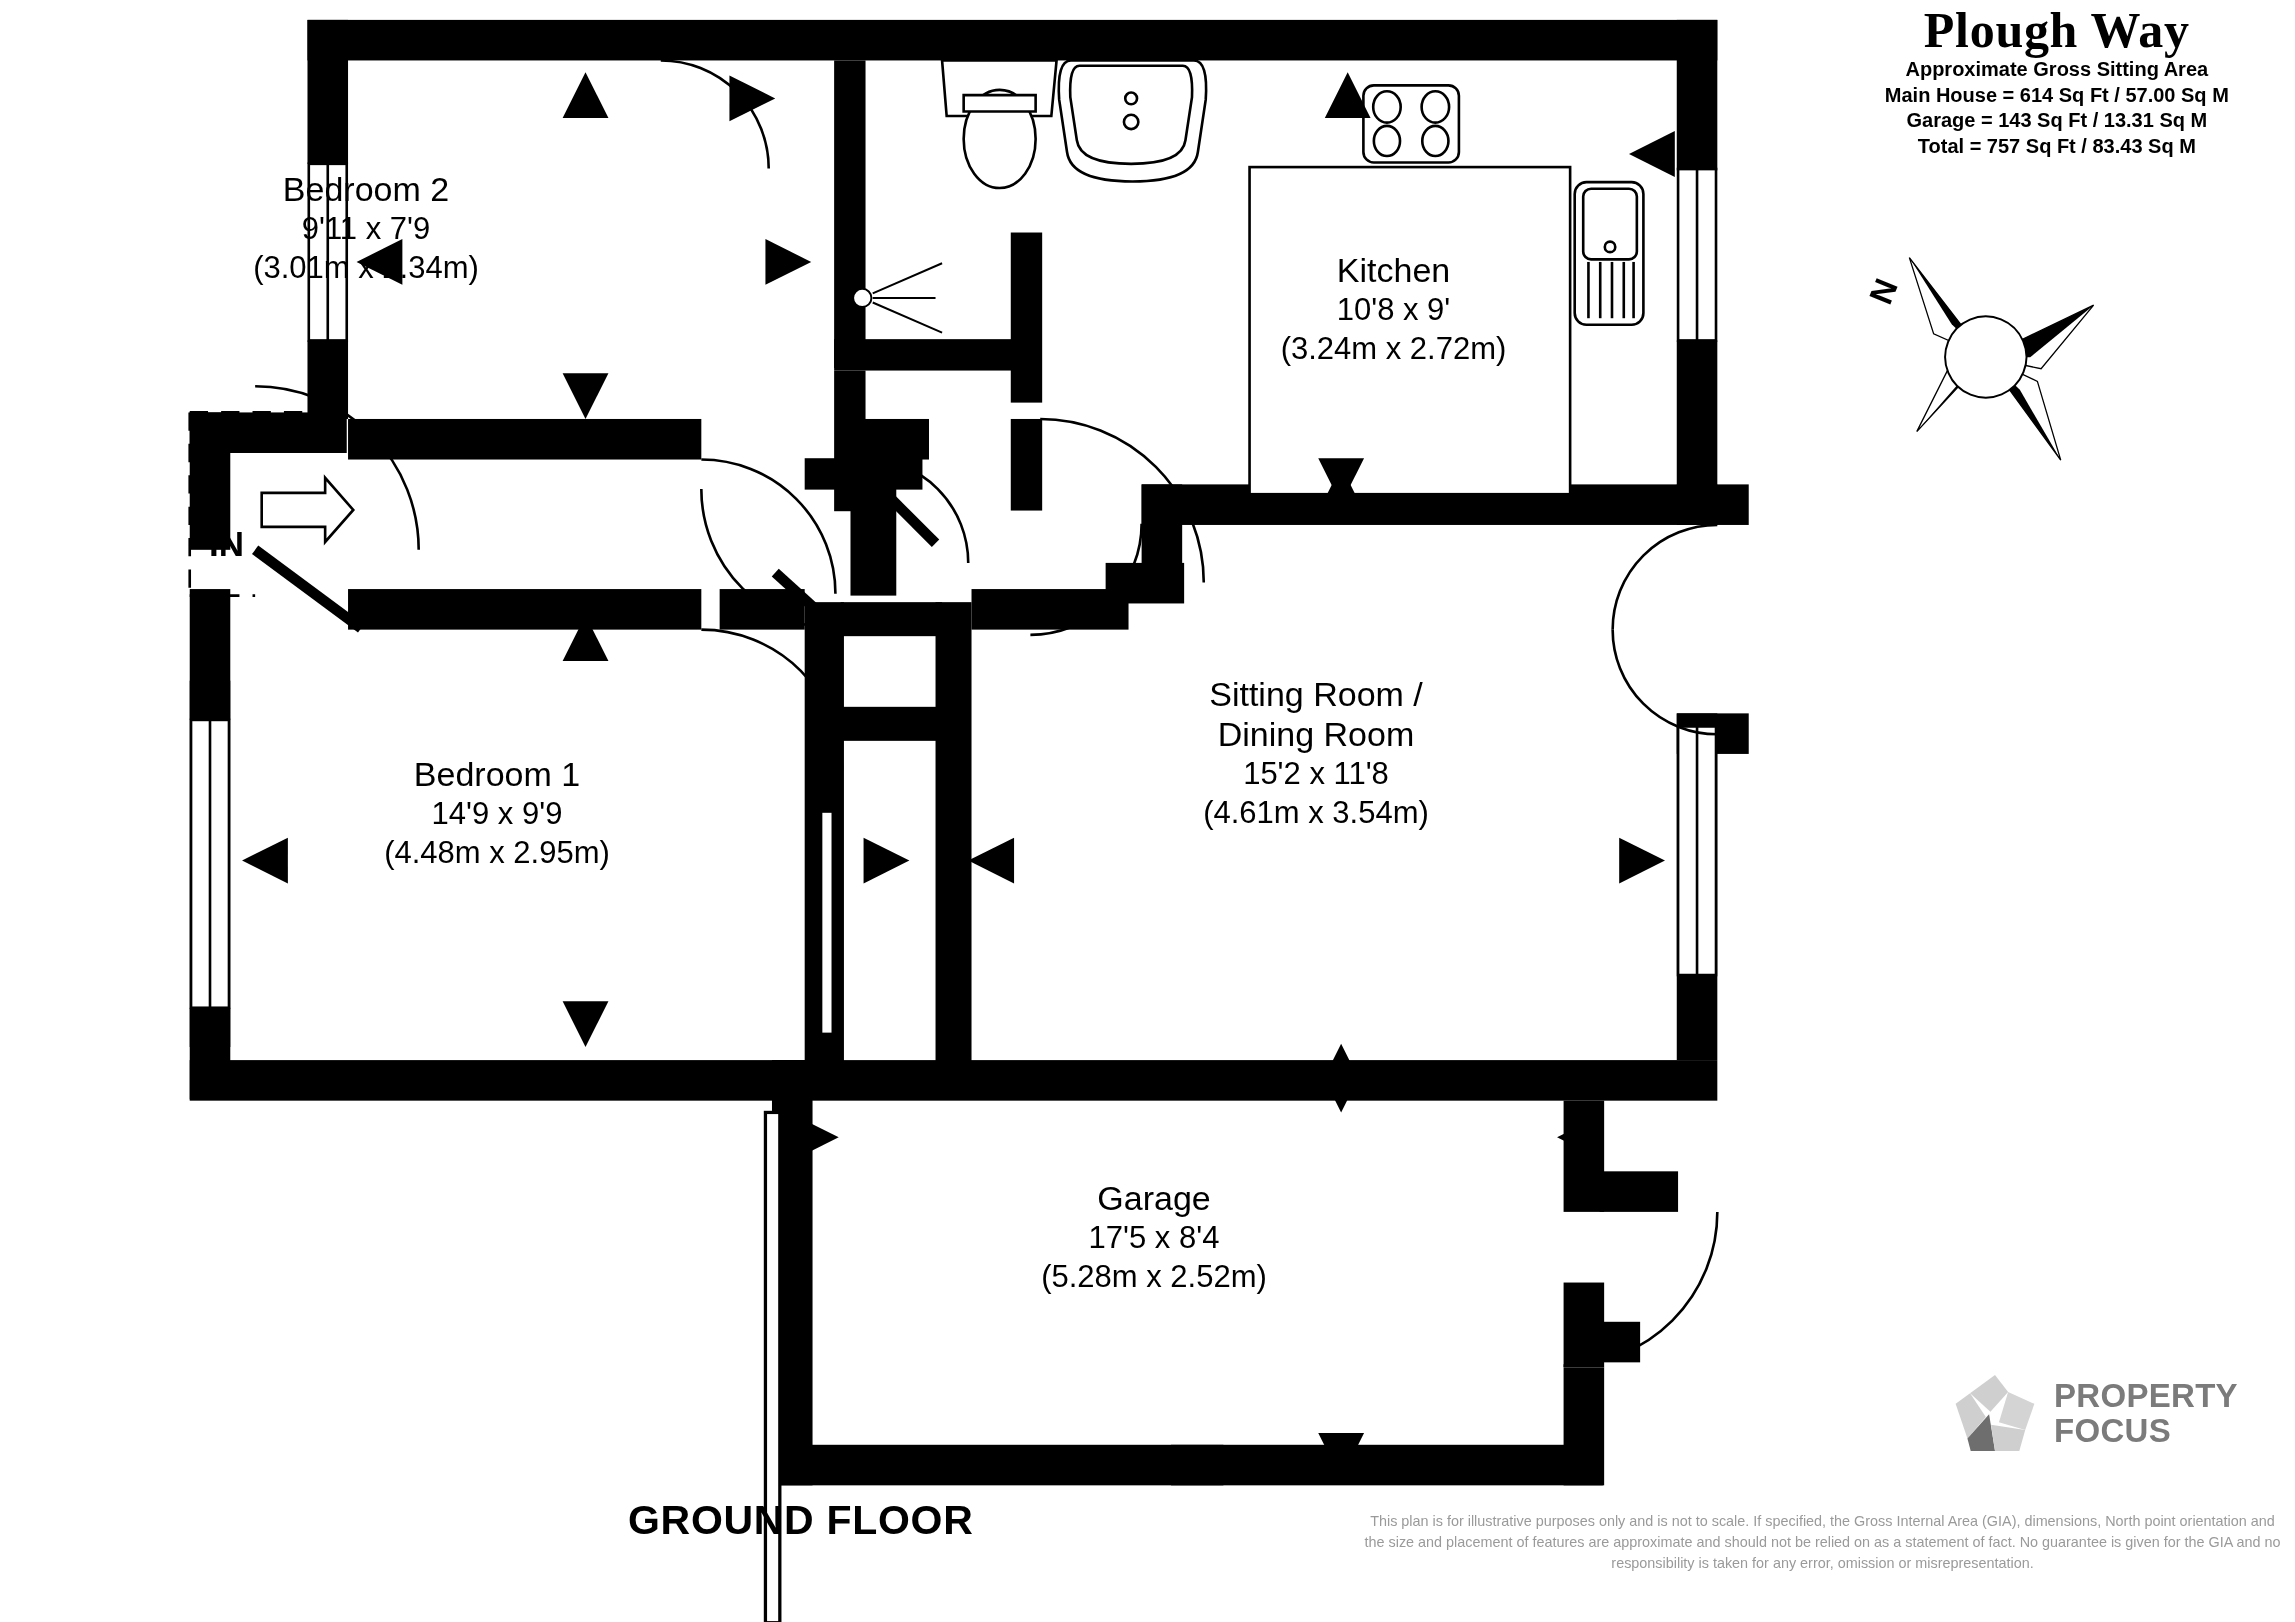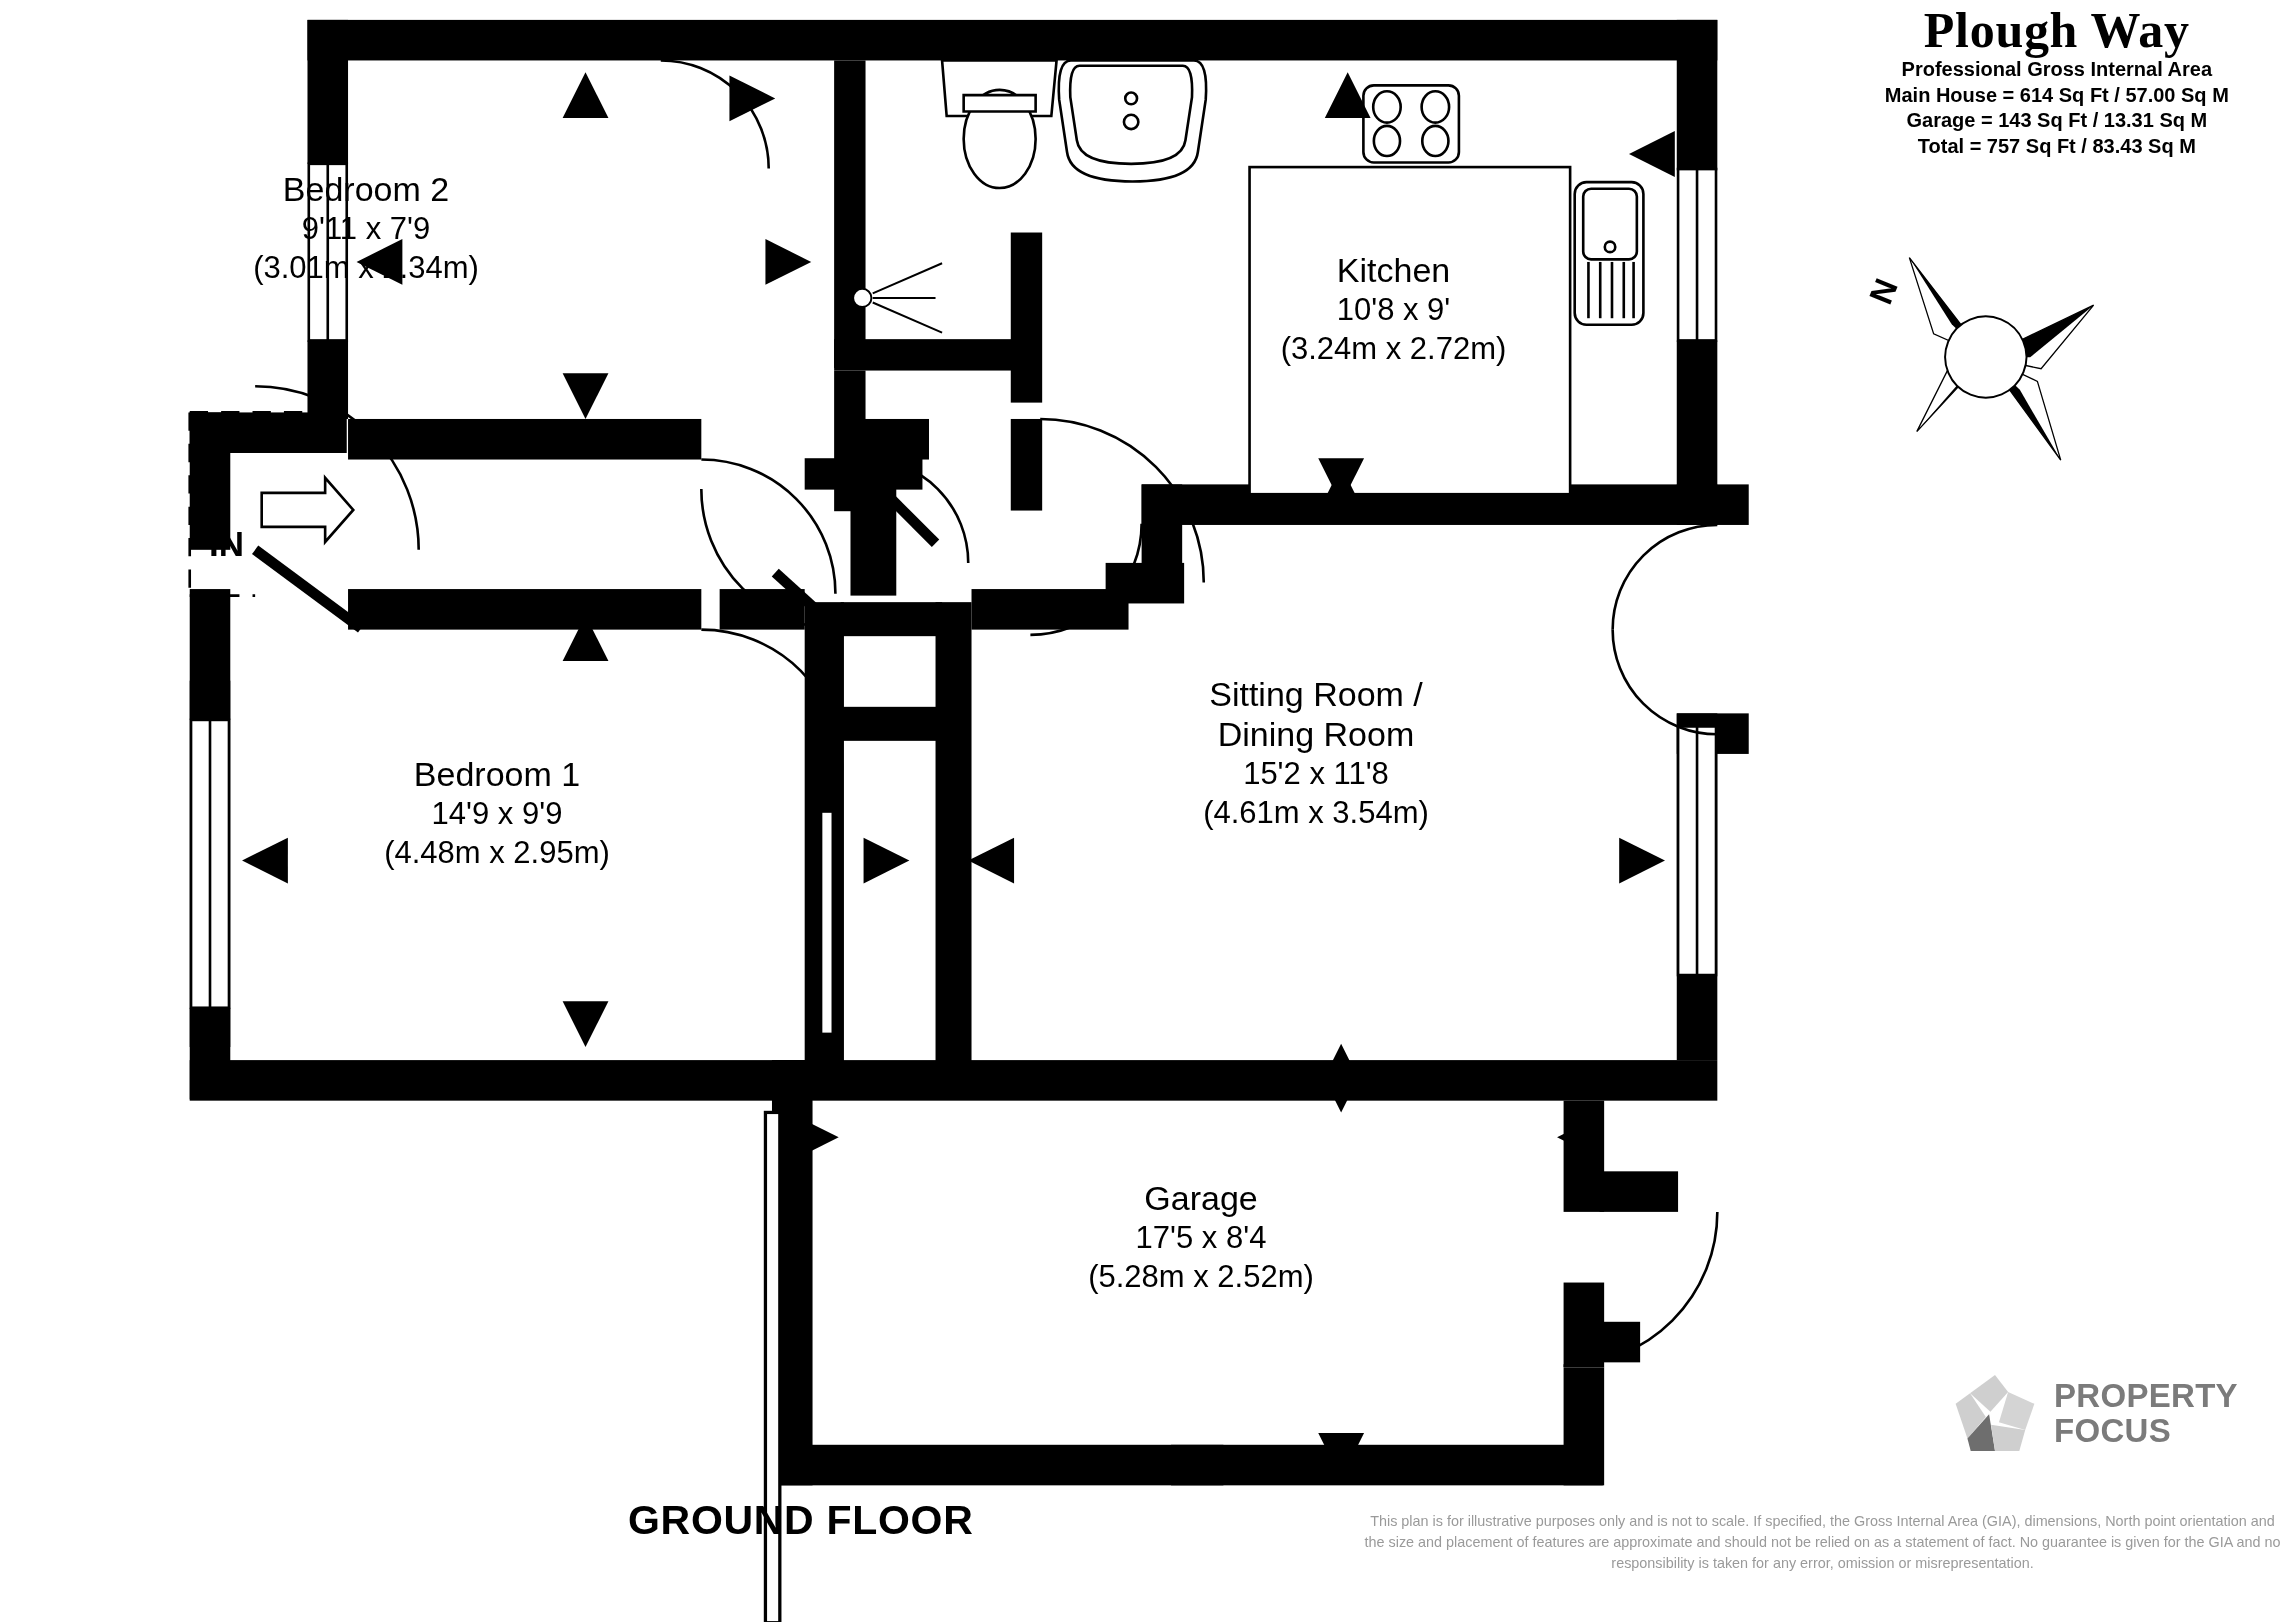--- a/index.html
+++ b/index.html
@@ -29,21 +29,21 @@
 
   
   .room-label{position:absolute;text-align:center;white-space:nowrap;}
   .room-name{font-weight:normal;font-size:34px;line-height:40px;}
   .room-dim{font-size:31px;line-height:39px;}
 
   #label-bedroom2{left:196px;top:169px;width:340px;}
   #label-kitchen{left:1230px;top:250px;width:327px;}
   #label-sitting{left:1126px;top:674px;width:380px;}
   #label-bedroom1{left:314px;top:754px;width:366px;}
-  #label-garage{left:1031px;top:1178px;width:340px;}
+  #label-garage{left:984px;top:1178px;width:340px;}
 
   #in-label{
     position:absolute;left:209px;top:489px;font-weight:bold;font-size:35px;margin-top:35px;
   }
   #ground-floor{
     position:absolute;left:628px;top:1497px;font-weight:bold;font-size:41px;
     letter-spacing:0.7px;
   }
 
   
@@ -252,21 +252,21 @@
     </g>
 
     <g fill="#fff" stroke="#000" stroke-width="4">
       <polygon points="400,753 497,753 497,730 540,779 497,828 497,805 400,805"></polygon>
     </g>
   </svg>
   </div>
 
   <div id="title-block">
     <div id="plan-title">Plough Way</div>
-    <div id="area-heading">Professional Gross Internal Area</div>
+    <div id="area-heading">Approximate Gross Sitting Area</div>
     <div class="area-line">Main House = 614 Sq Ft / 57.00 Sq M</div>
     <div class="area-line">Garage = 143 Sq Ft / 13.31 Sq M</div>
     <div class="area-line">Total = 757 Sq Ft / 83.43 Sq M</div>
   </div>
 
   <div id="compass">
     <svg viewBox="0 0 380 290" xmlns="http://www.w3.org/2000/svg">
       <g transform="rotate(22 195 145)">
 
         <polygon points="195,145 30,48 128,118" fill="#000"></polygon>

